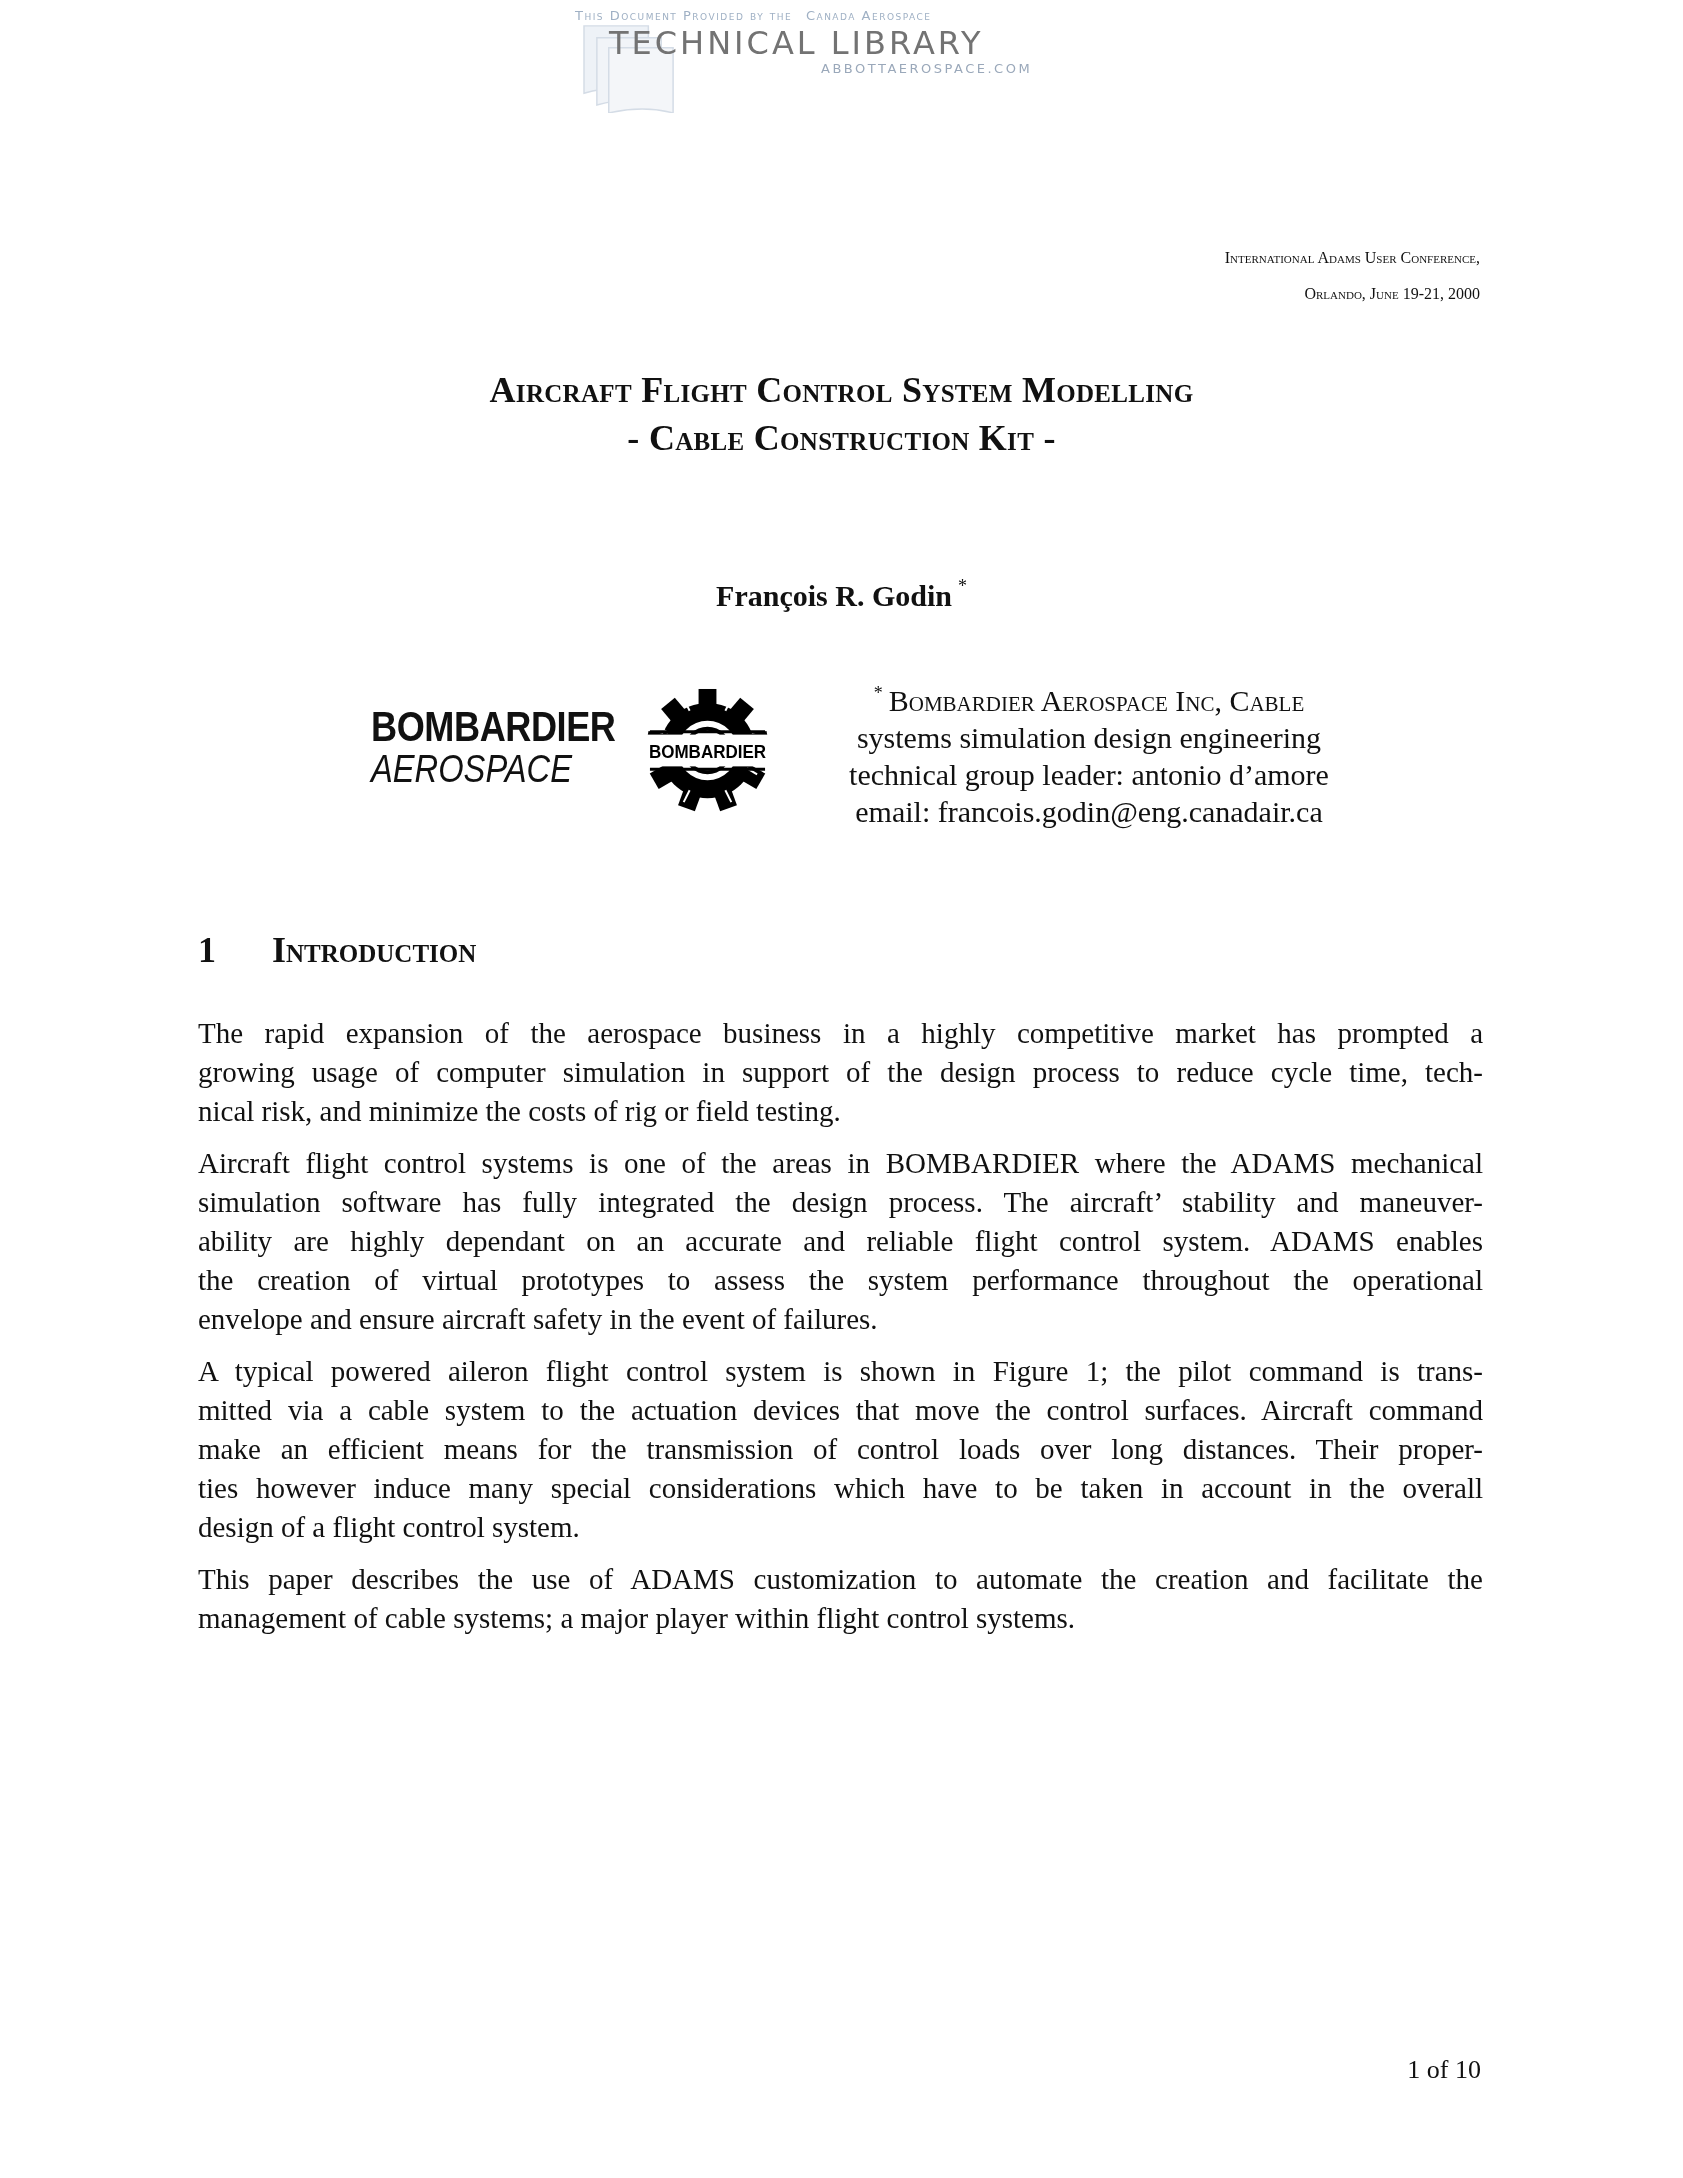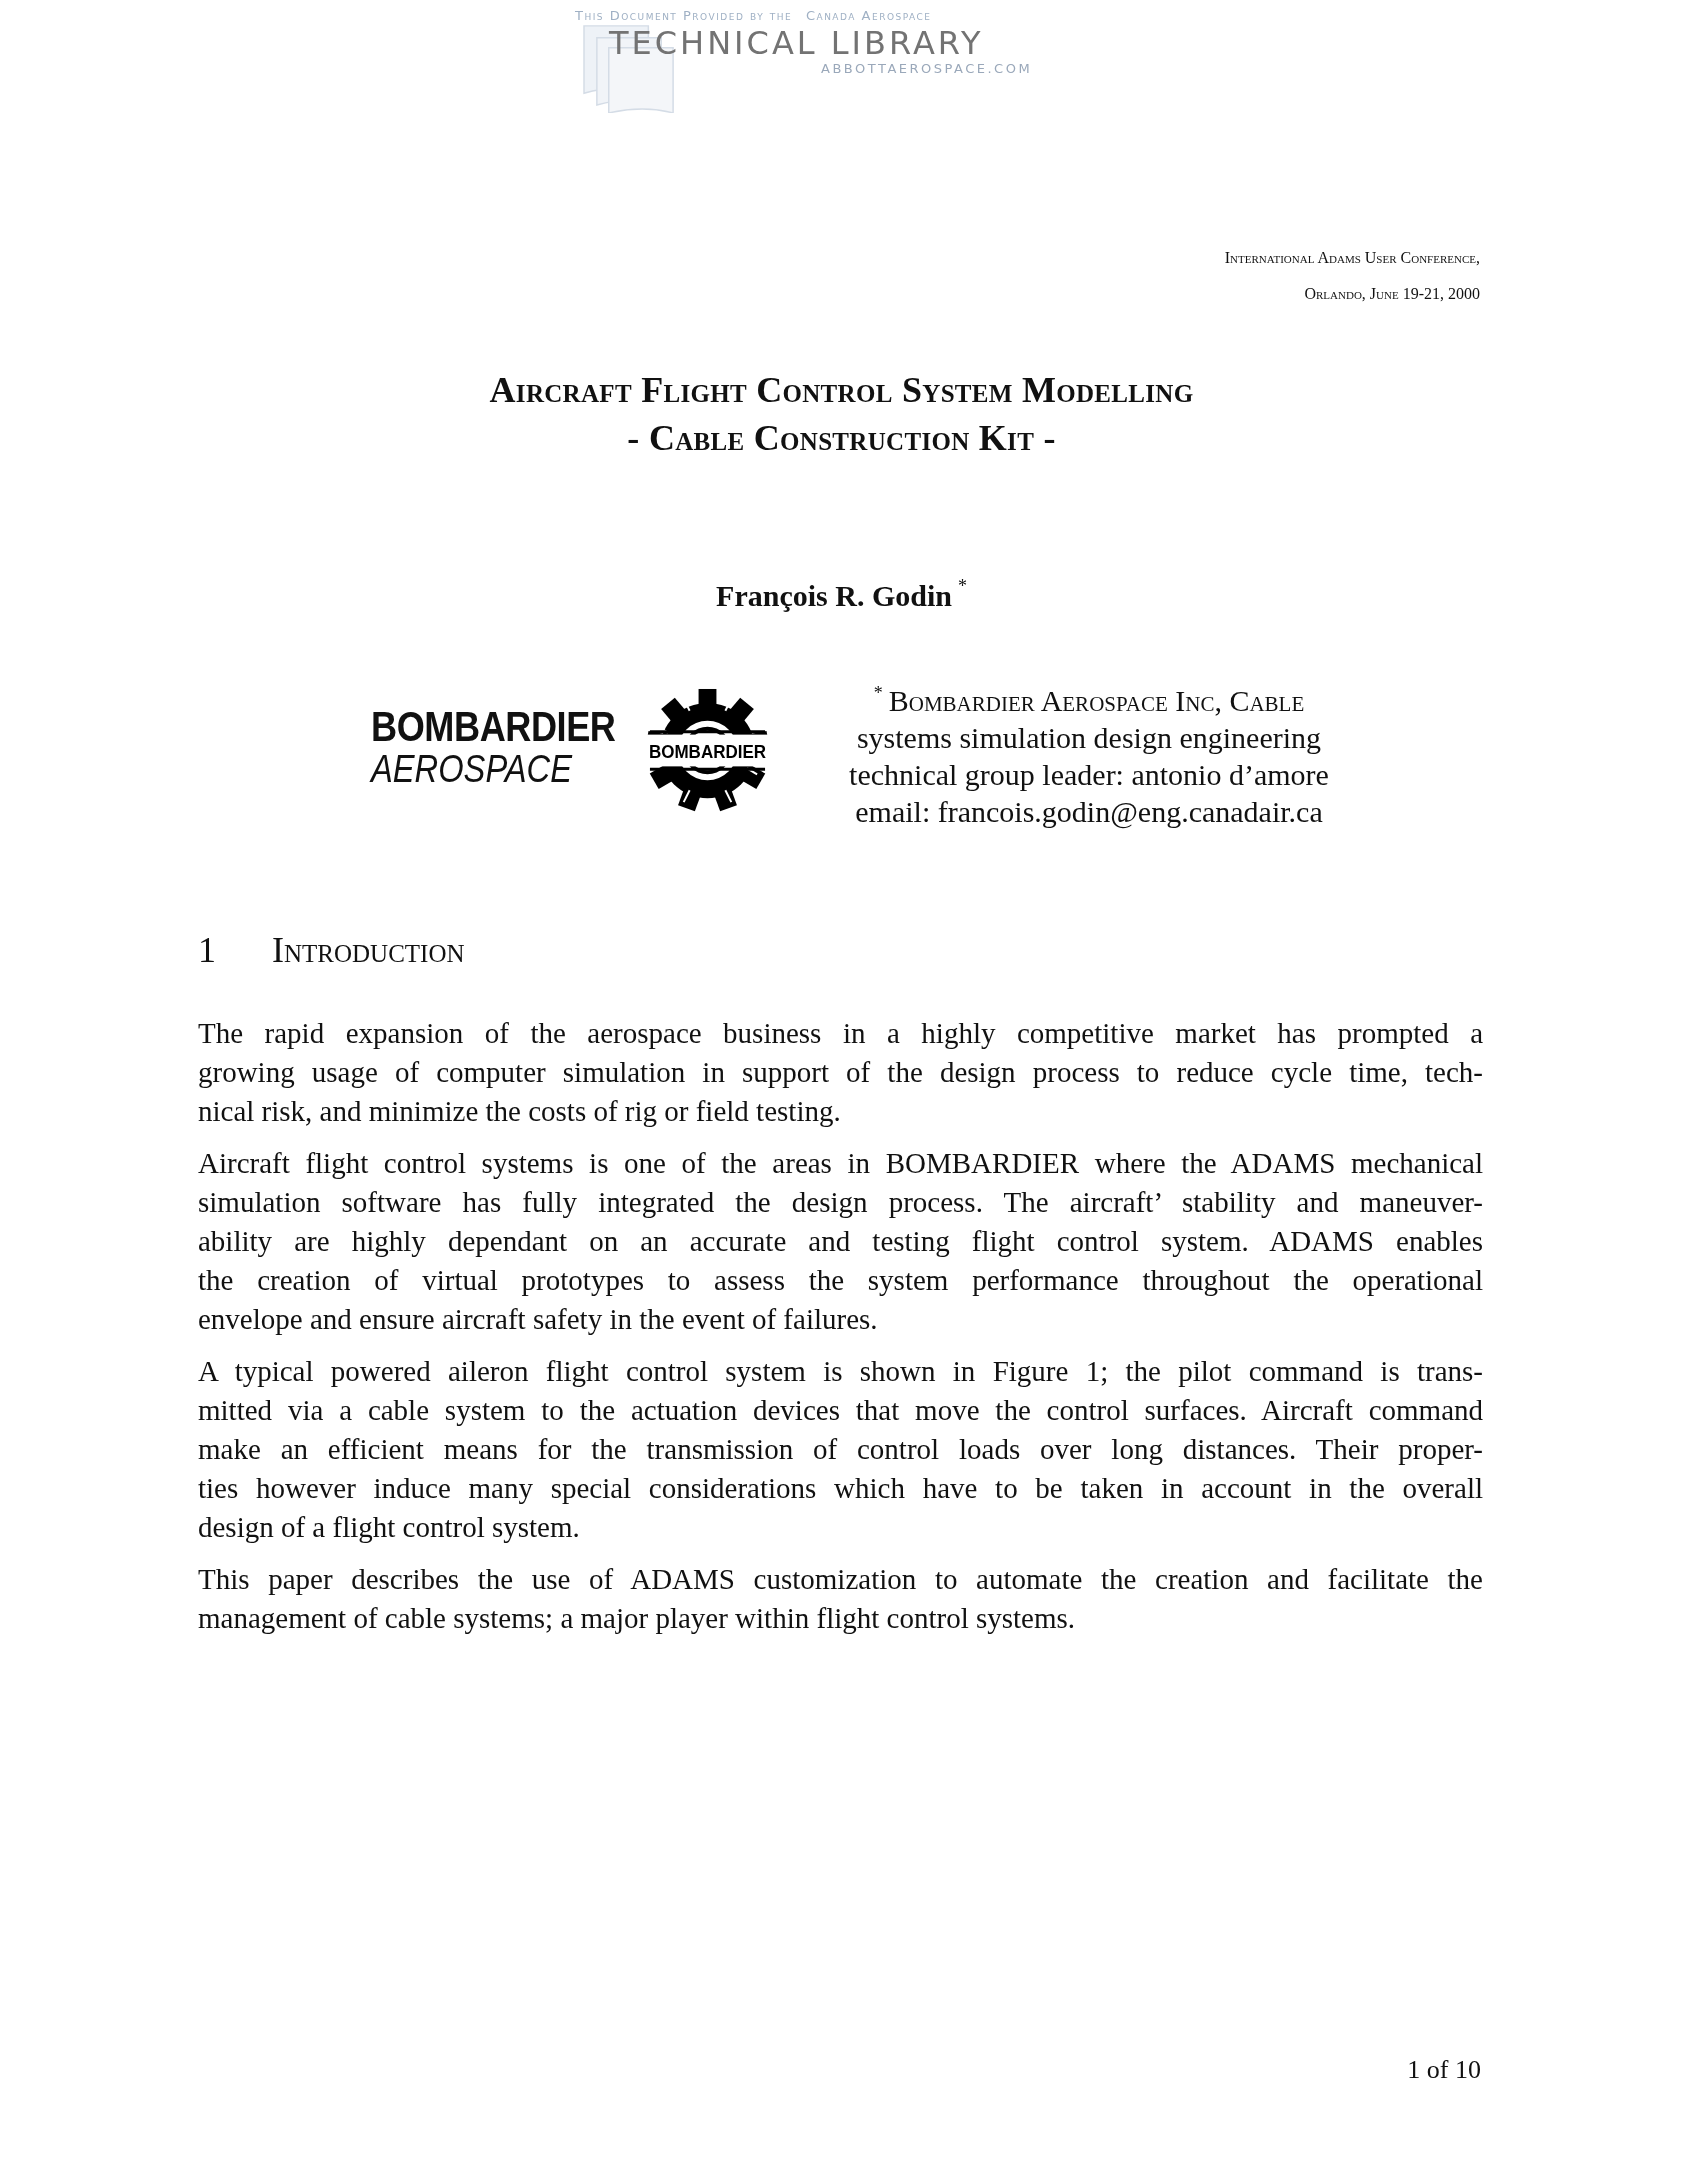--- a/index.html
+++ b/index.html
@@ -33,21 +33,21 @@
     .logo-word { font-weight: bold; font-size: 42px; letter-spacing: -0.5px; line-height: 44px;
                  transform: scaleX(0.86); transform-origin: left; display: block; }
     .logo-sub { font-style: italic; font-size: 38px; line-height: 40px; letter-spacing: 0px;
                 transform: scaleX(0.86); transform-origin: left; display: block; }
     .emblem { left: 644px; top: 686px; width: 127px; height: 129px; }
 
     .affil { left: 792px; width: 594px; top: 675px; text-align: center; font-size: 30px; line-height: 37px; }
     .affil .ast { font-size: 18px; vertical-align: 12px; margin-right: 6px; }
 
     
-    .h1 { left: 198px; top: 929px; font-size: 36px; font-weight: normal; font-variant: small-caps; }
+    .h1 { left: 198px; top: 929px; font-size: 36px; font-weight: bold; font-variant: small-caps; }
     .h1 .num { display: inline-block; width: 74px; }
 
     
     .body { left: 198px; width: 1285px; top: 1014px; font-size: 29px; line-height: 39px; }
     .body p { margin: 0 0 13px 0; text-align: justify; text-align-last: left; }
     .body .line { display: block; text-align: justify; text-align-last: justify; }
     .body .line.last { text-align-last: left; }
 
     .pageno { right: 202px; top: 2055px; font-size: 26px; }
   </style>
@@ -137,21 +137,21 @@
 
 <div class="abs body">
   <p>
     <span class="line">The rapid expansion of the aerospace business in a highly competitive market has prompted a</span>
     <span class="line">growing usage of computer simulation in support of the design process to reduce cycle time, tech-</span>
     <span class="line last">nical risk, and minimize the costs of rig or field testing.</span>
   </p>
   <p>
     <span class="line">Aircraft flight control systems is one of the areas in BOMBARDIER where the ADAMS mechanical</span>
     <span class="line">simulation software has fully integrated the design process.  The aircraft’ stability and maneuver-</span>
-    <span class="line">ability are highly dependant on an accurate and testing flight control system.  ADAMS enables</span>
+    <span class="line">ability are highly dependant on an accurate and reliable flight control system.  ADAMS enables</span>
     <span class="line">the creation of virtual prototypes to assess the system performance throughout the operational</span>
     <span class="line last">envelope and ensure aircraft safety in the event of failures.</span>
   </p>
   <p>
     <span class="line">A typical powered aileron flight control system is shown in Figure 1; the pilot command is trans-</span>
     <span class="line">mitted via a cable system to the actuation devices that move the control surfaces.   Aircraft command</span>
     <span class="line">make an efficient means for the transmission of control loads over long distances.   Their proper-</span>
     <span class="line">ties however induce many special considerations which have to be taken in account in the overall</span>
     <span class="line last">design of a flight control system.</span>
   </p>

